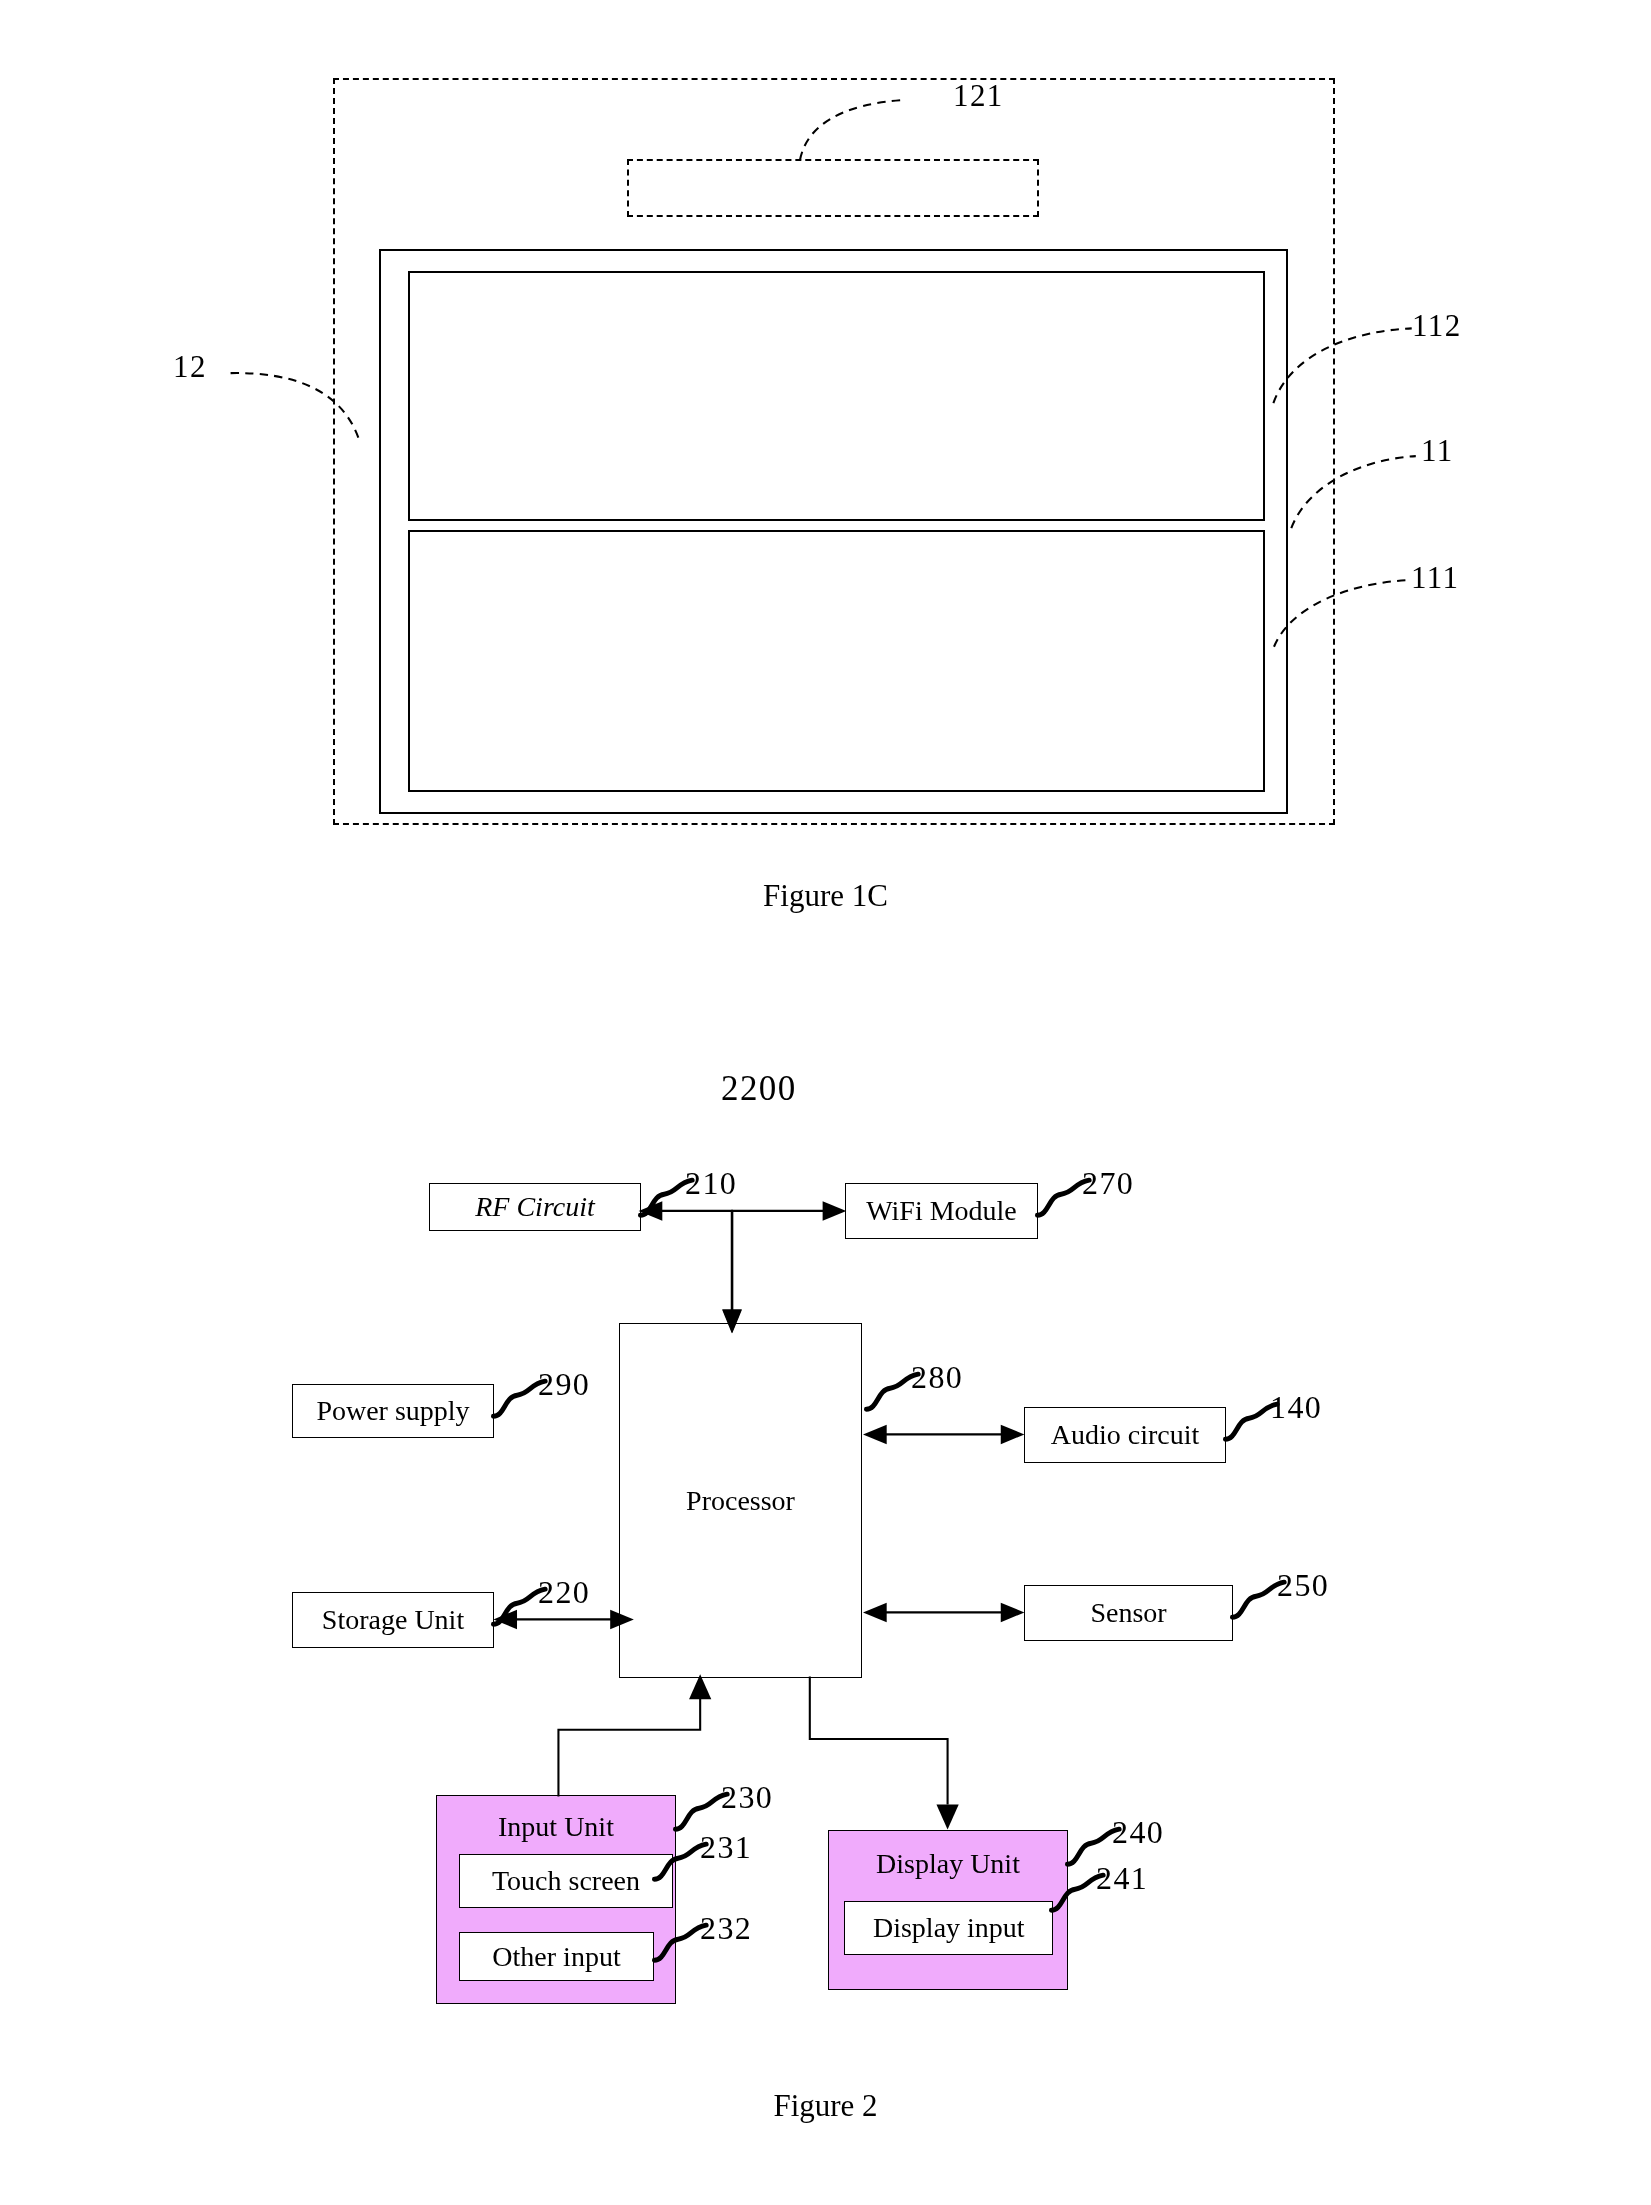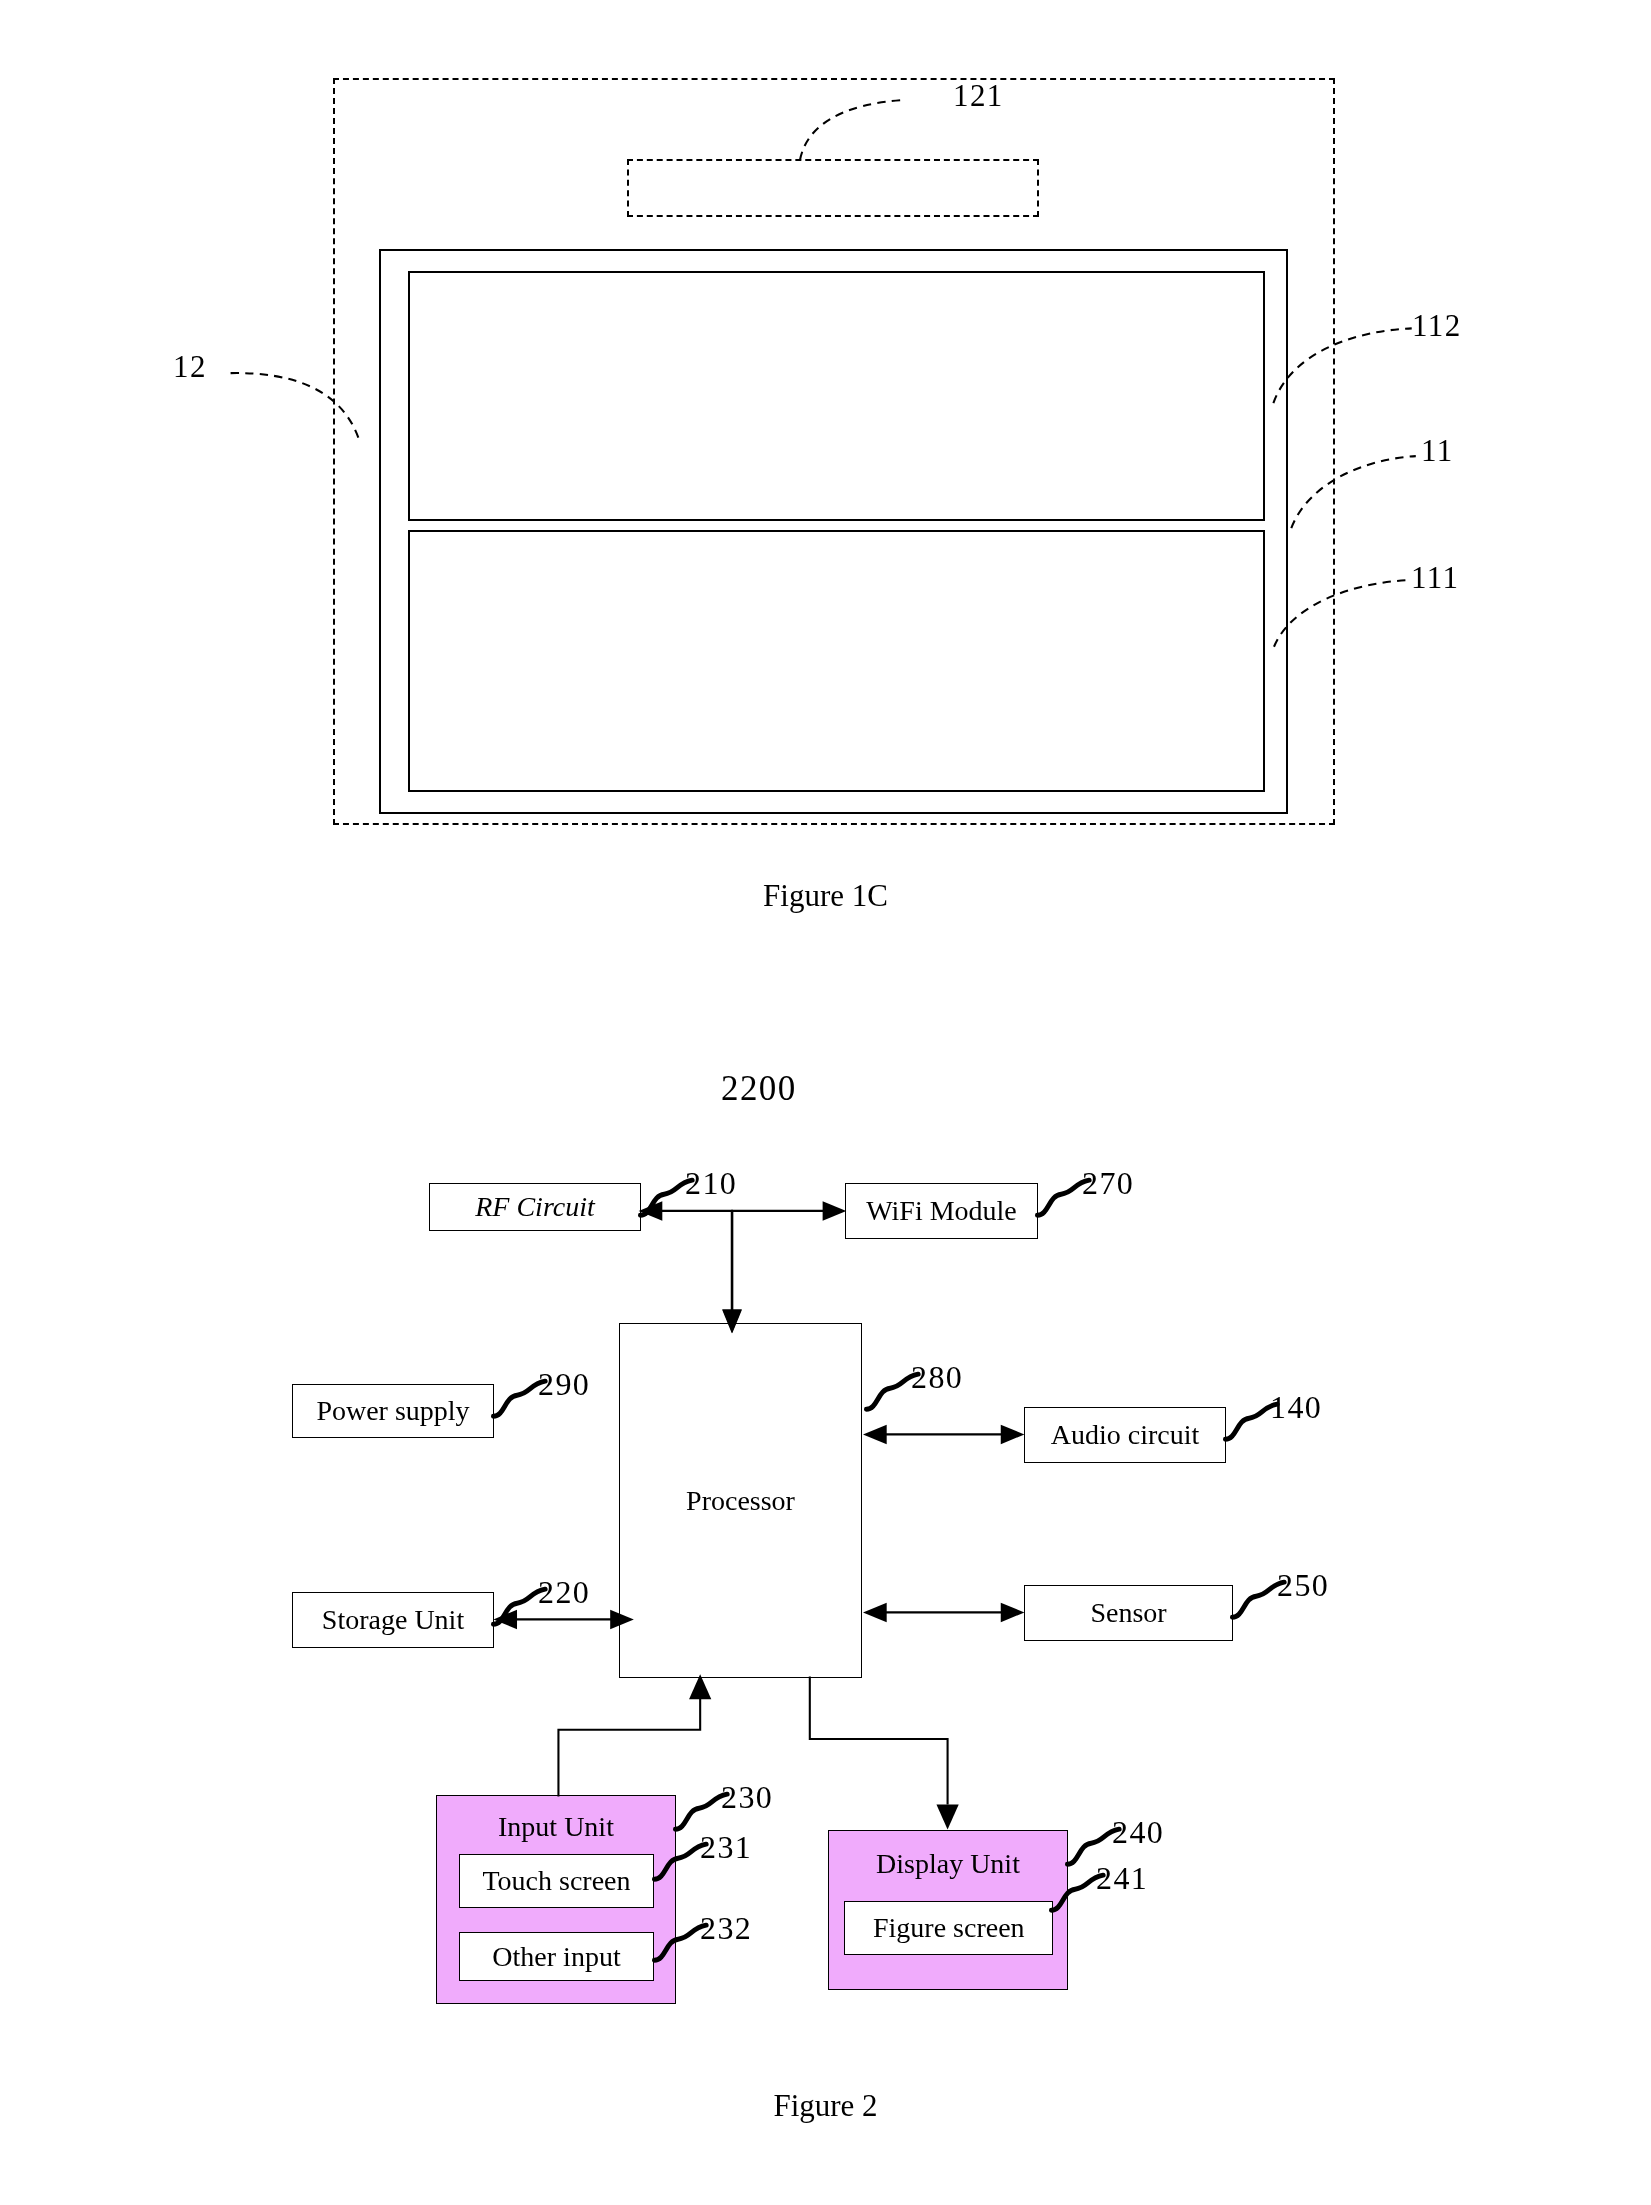--- a/index.html
+++ b/index.html
@@ -245,21 +245,21 @@
     <div class="ref-num fig2-label" style="left:1277px; top:1569px;">250</div>
 
     <svg class="leader-svg" style="left:863px; top:1597px; width:167px; height:35px;" viewBox="0 0 240 50" width="167" height="35">
       <line x1="28" y1="22" x2="204" y2="22" stroke="#000" stroke-width="3"></line>
       <polygon points="0,22 34,8 34,36" fill="#000"></polygon>
       <polygon points="232,22 198,8 198,36" fill="#000"></polygon>
     </svg>
 
     <div class="blk-top-label" style="left:436px; top:1795px; width:240px; height:209px;">
       <div class="blk-title" style="top:15.3px;">Input Unit</div>
-      <div class="blk" style="left:22px; top:58px; width:195px; height:54px;">
+      <div class="blk" style="left:22px; top:58px; width:214px; height:54px;">
         <span>Touch screen</span>
       </div>
       <div class="blk" style="left:22px; top:136px; width:195px; height:49px;">
         <span>Other input</span>
       </div>
     </div>
     <svg class="leader-svg" style="left:674px; top:1790px; width:70px; height:49px;" viewBox="0 0 100 70" width="70" height="49">
       <path d="M 2 56 C 18 56, 18 28, 36 26 C 54 24, 54 10, 76 6" fill="none" stroke="#000" stroke-width="7" stroke-linecap="round"></path>
     </svg>
     <div class="ref-num fig2-label" style="left:721px; top:1781px;">230</div>
@@ -275,21 +275,21 @@
     <div class="ref-num fig2-label" style="left:700px; top:1912px;">232</div>
 
     <svg class="leader-svg" style="left:550px; top:1670px; width:160px; height:132px;" viewBox="0 0 230 190" width="160" height="132">
       <polyline points="12,182 12,86 216,86 216,36" fill="none" stroke="#000" stroke-width="3"></polyline>
       <polygon points="216,6 200,42 232,42" fill="#000"></polygon>
     </svg>
 
     <div class="blk-top-label" style="left:828px; top:1830px; width:240px; height:160px;">
       <div class="blk-title" style="top:16.7px;">Display Unit</div>
       <div class="blk" style="left:15.3px; top:70px; width:209px; height:54px;">
-        <span>Figure screen</span>
+        <span>Display input</span>
       </div>
     </div>
     <svg class="leader-svg" style="left:1066px; top:1825px; width:70px; height:49px;" viewBox="0 0 100 70" width="70" height="49">
       <path d="M 2 56 C 18 56, 18 28, 36 26 C 54 24, 54 10, 76 6" fill="none" stroke="#000" stroke-width="7" stroke-linecap="round"></path>
     </svg>
     <div class="ref-num fig2-label" style="left:1112px; top:1816px;">240</div>
 
     <svg class="leader-svg" style="left:1050px; top:1871px; width:70px; height:49px;" viewBox="0 0 100 70" width="70" height="49">
       <path d="M 2 56 C 18 56, 18 28, 36 26 C 54 24, 54 10, 76 6" fill="none" stroke="#000" stroke-width="7" stroke-linecap="round"></path>
     </svg>

